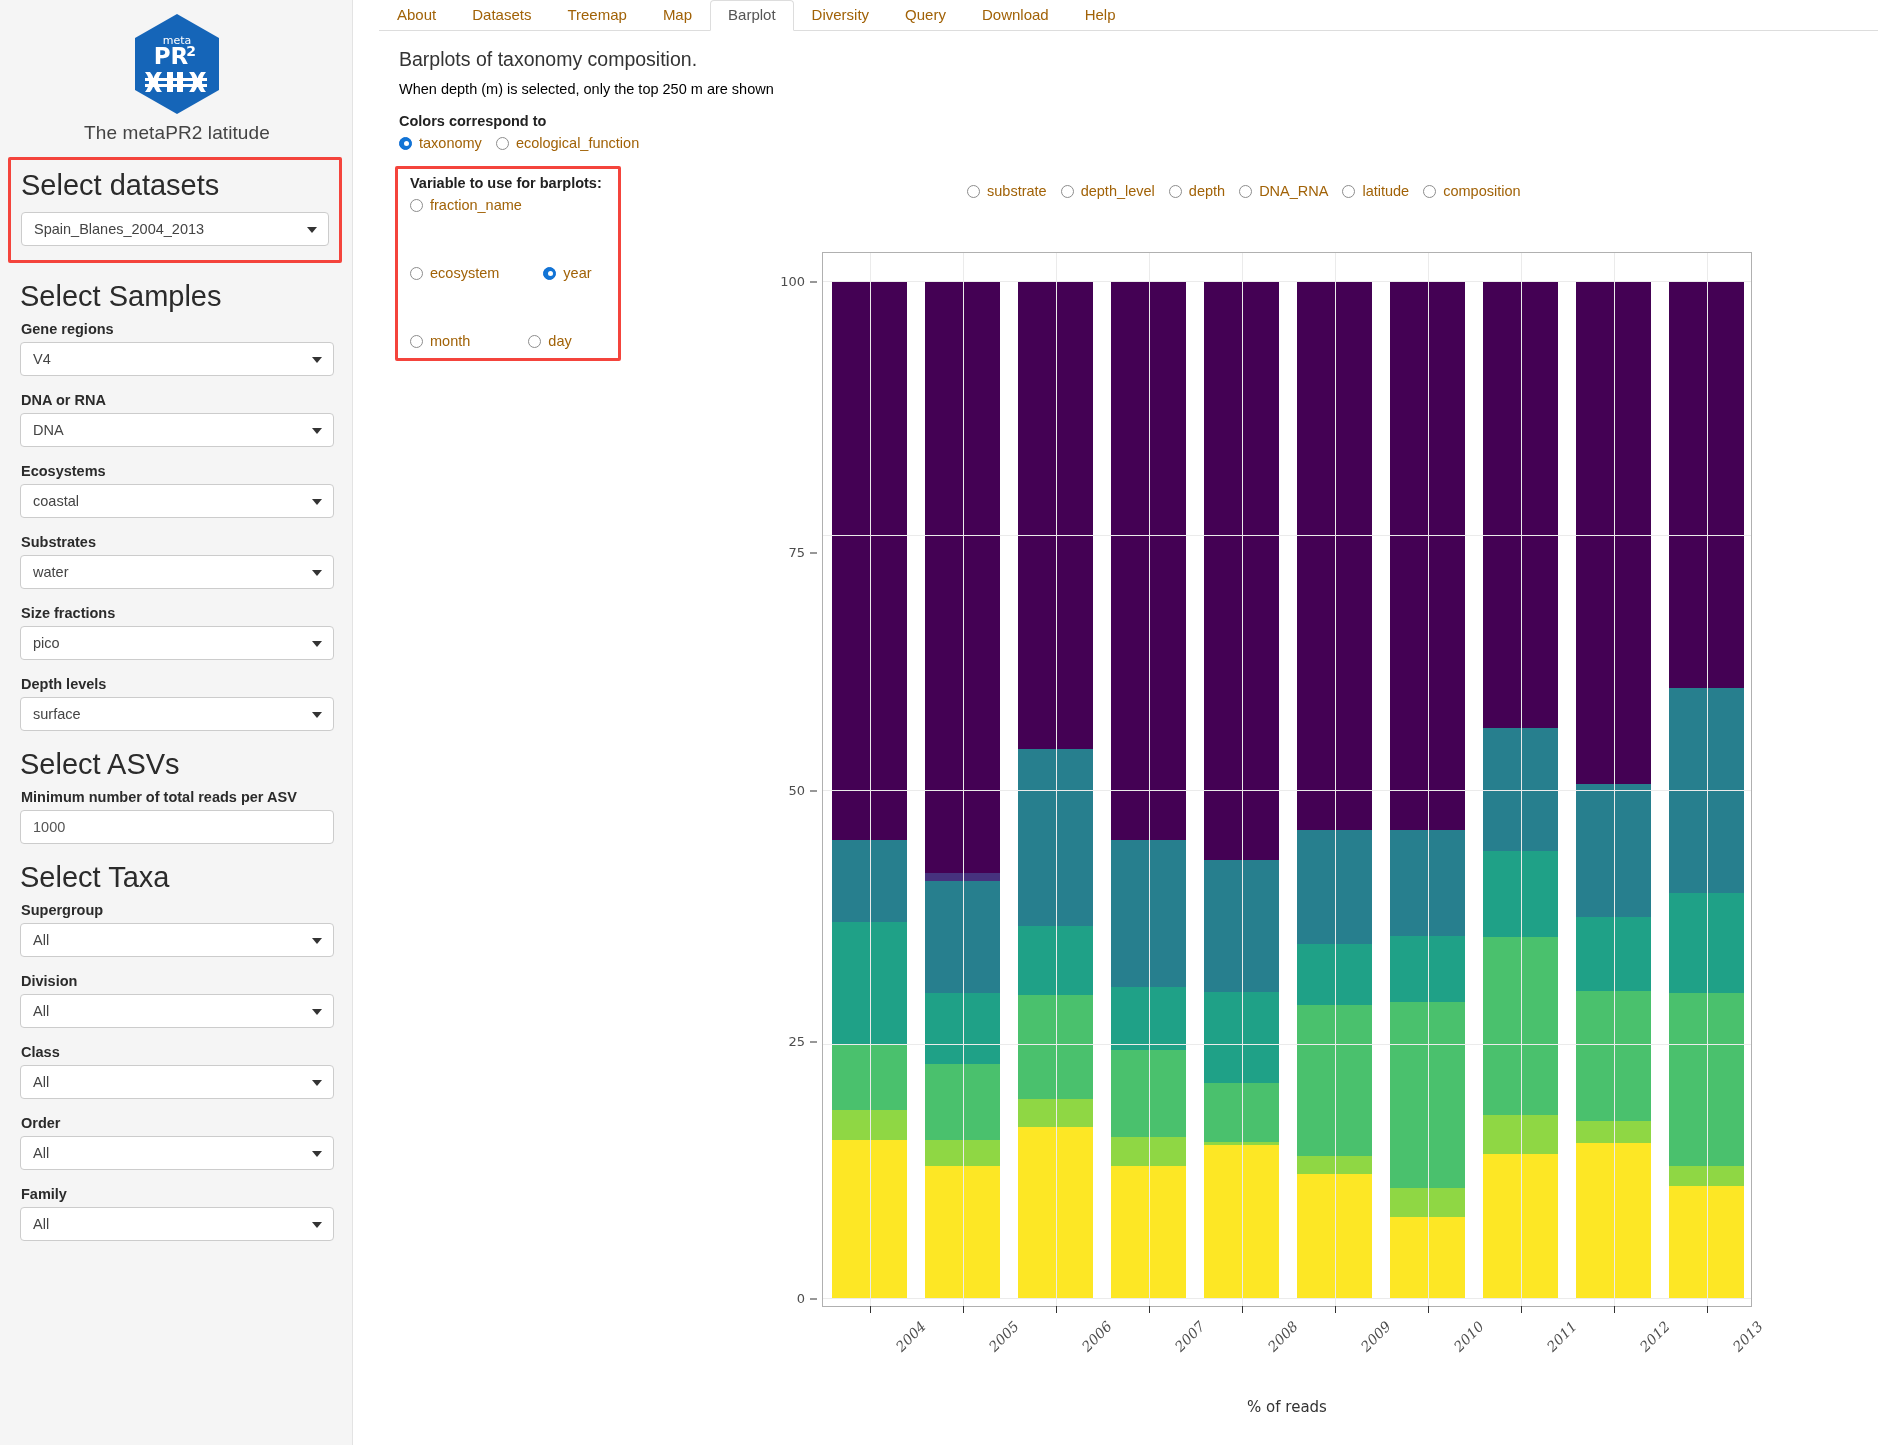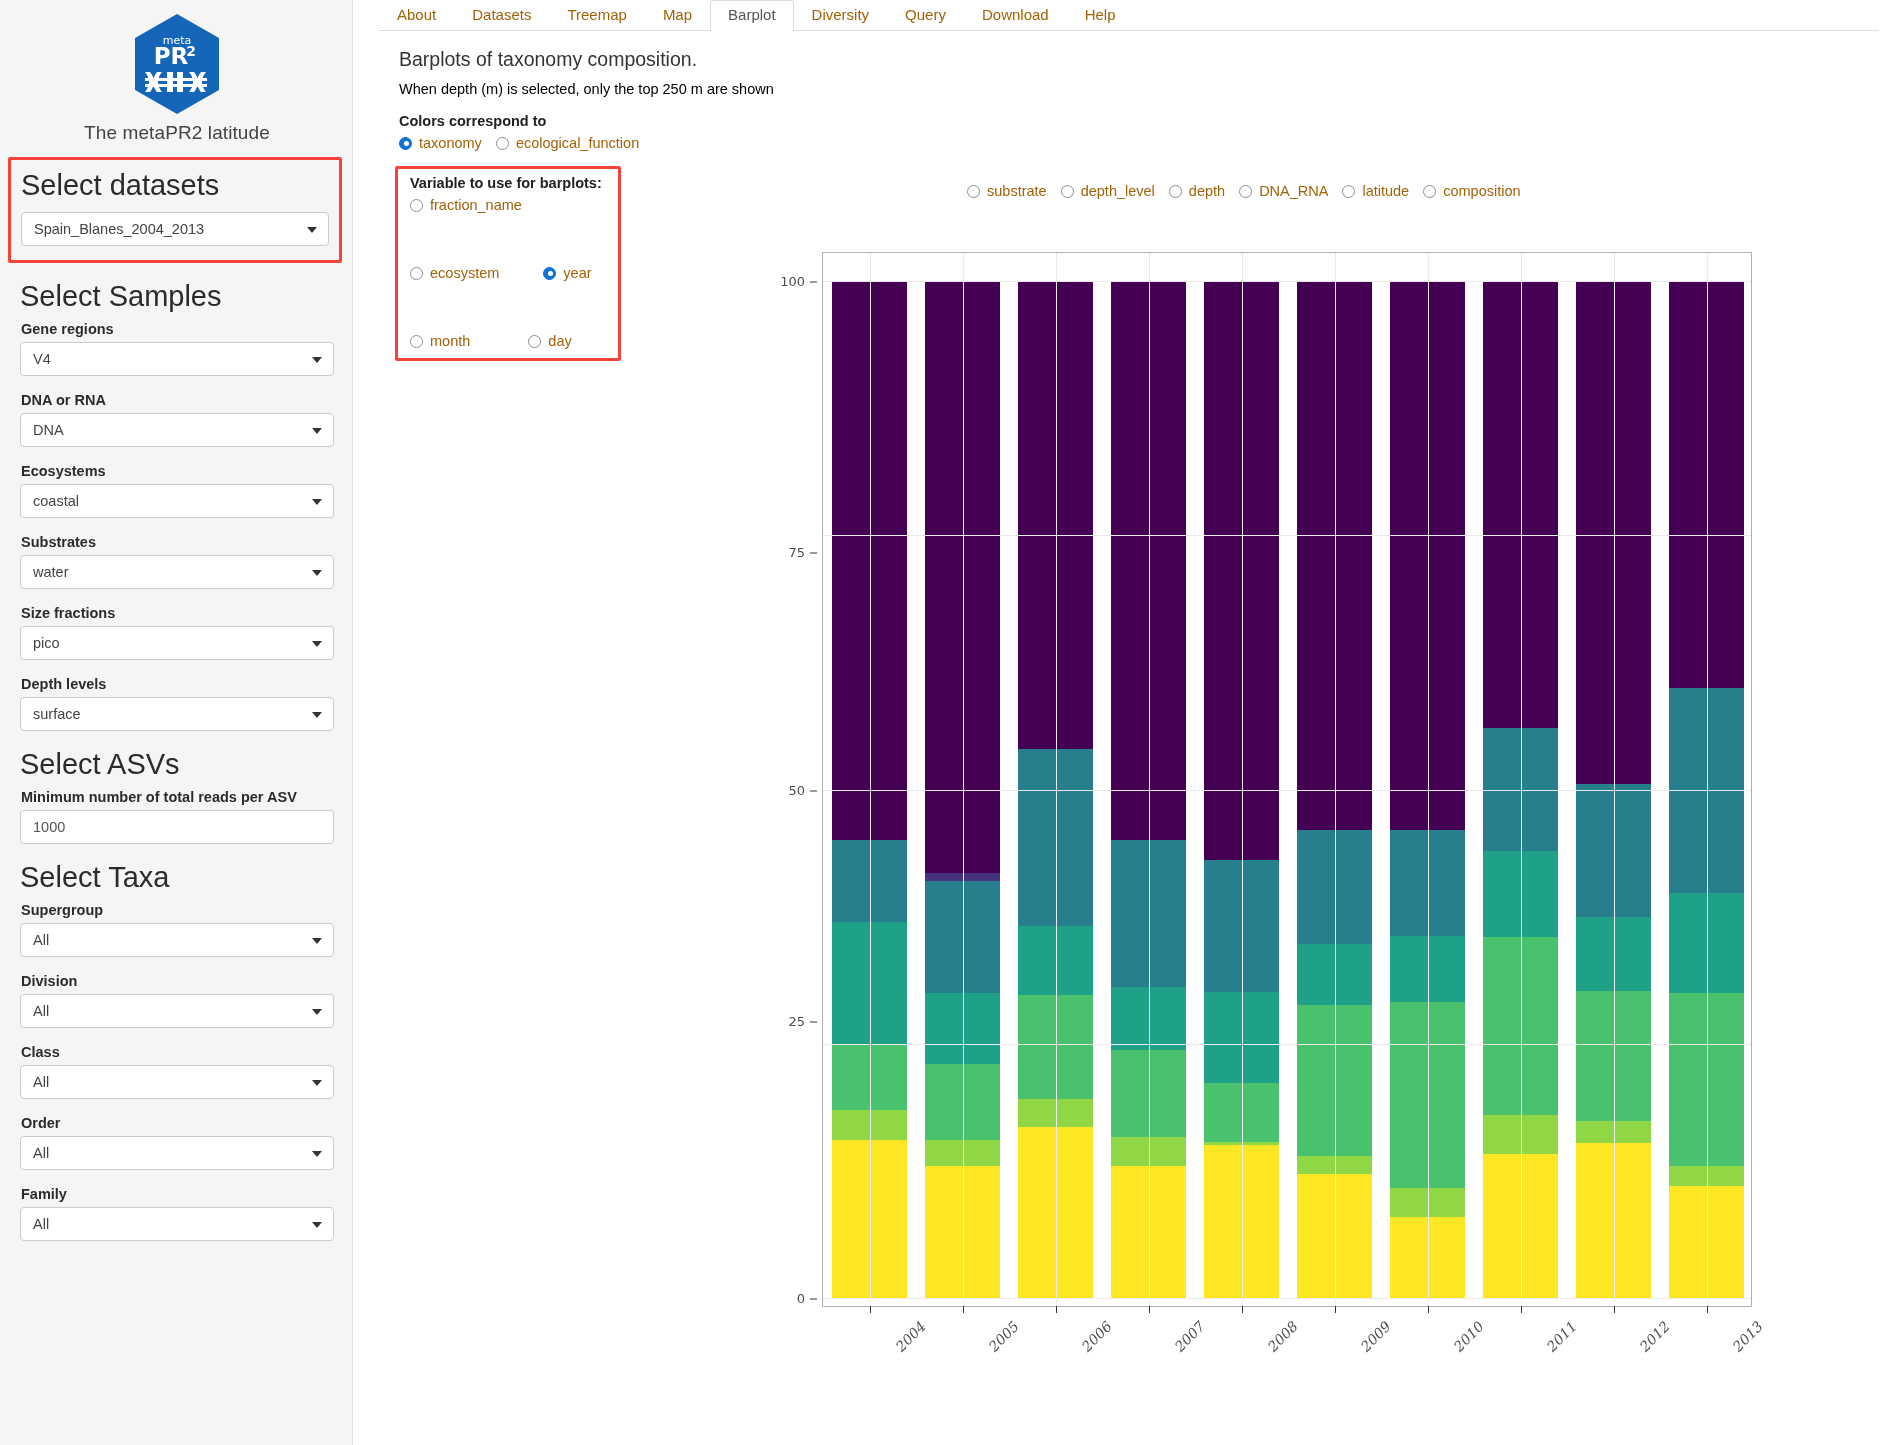--- a/index.html
+++ b/index.html
@@ -405,24 +405,25 @@
             </div>
             <div class="bar" style="left: 846.3px; width: 74.4px; top: 28px; bottom: 10px;">
               <div class="seg" style="top: 905.13px; height: 111.87px; background: rgb(253, 231, 37);"></div>
               <div class="seg" style="top: 884.79px; height: 20.34px; background: rgb(143, 215, 68);"></div>
               <div class="seg" style="top: 711.9px; height: 172.89px; background: rgb(74, 193, 109);"></div>
               <div class="seg" style="top: 612.234px; height: 99.666px; background: rgb(31, 161, 135);"></div>
               <div class="seg" style="top: 406.8px; height: 205.434px; background: rgb(39, 127, 142);"></div>
               <div class="seg" style="top: 0px; height: 406.8px; background: rgb(68, 1, 84);"></div>
             </div>
           </div>
+        <div class="xaxis-title">% of reads</div>
       <div class="gridline" style="top: 1045px;"></div>
           <div class="ytick" style="top: 1045px;"><span>0</span><span class="dash"></span></div>
           <div class="gridline" style="top: 790.75px;"></div>
-          <div class="ytick" style="top: 768px;"><span>25</span><span class="dash"></span></div>
+          <div class="ytick" style="top: 788px;"><span>25</span><span class="dash"></span></div>
           <div class="gridline" style="top: 536.5px;"></div>
           <div class="ytick" style="top: 536.5px;"><span>50</span><span class="dash"></span></div>
           <div class="gridline" style="top: 282.25px;"></div>
           <div class="ytick" style="top: 299px;"><span>75</span><span class="dash"></span></div>
           <div class="gridline" style="top: 28px;"></div>
           <div class="ytick" style="top: 28px;"><span>100</span><span class="dash"></span></div>
           <div class="vgrid" style="left: 47px;"></div>
           <div class="xtick-mark" style="left: 47px;"></div>
           <div class="xlab" style="left: 58.5px;">2004</div>
           <div class="vgrid" style="left: 140px;"></div>

